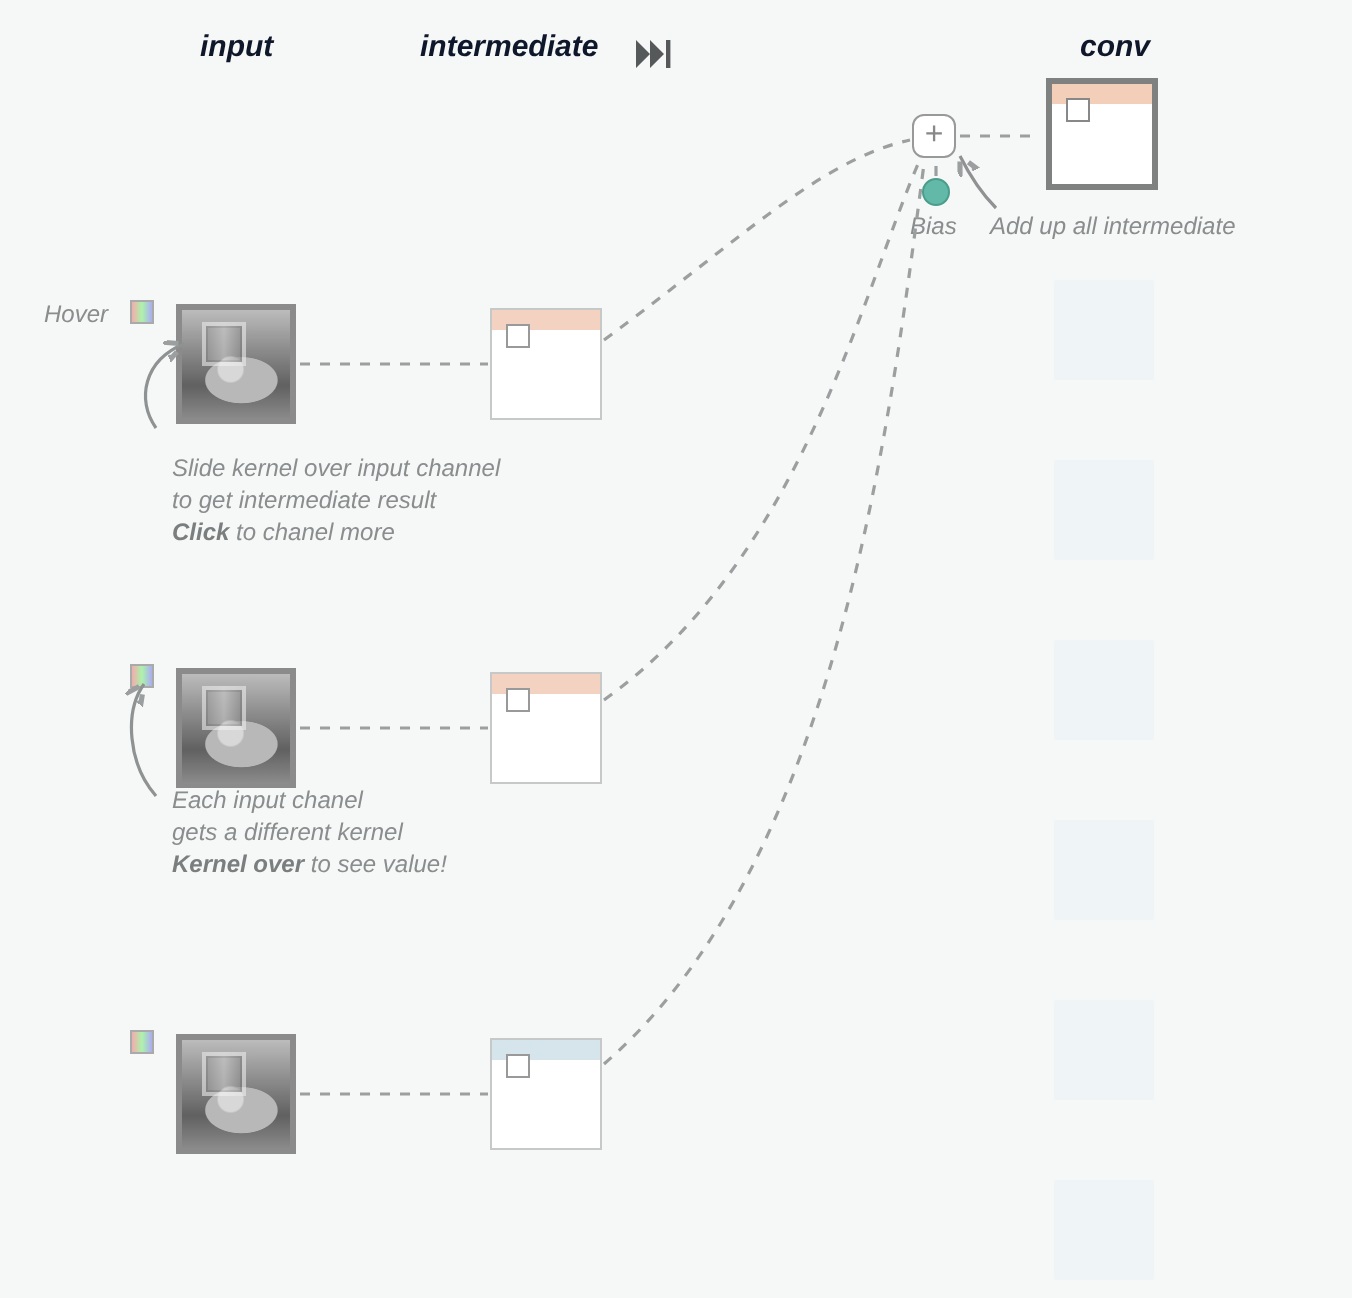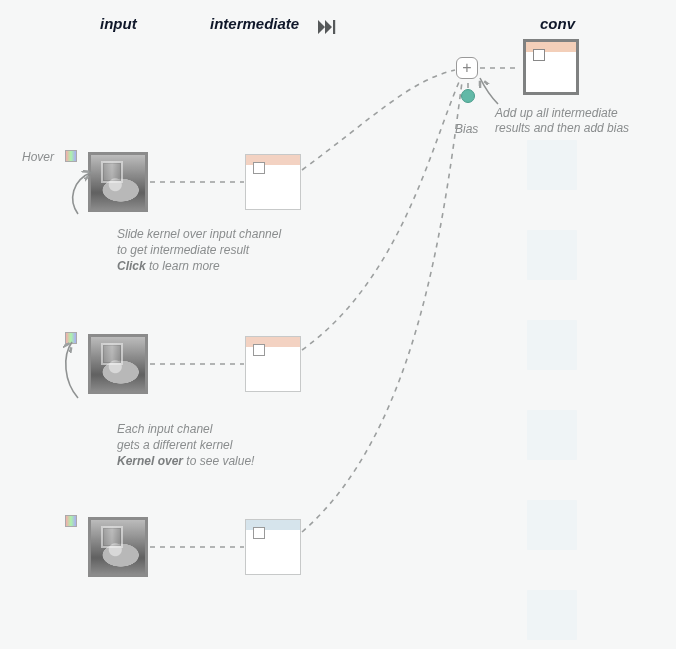--- a/index.html
+++ b/index.html
@@ -147,21 +147,20 @@
   }
 
   
   .wires path.arrow { stroke:#8f9292; stroke-width:1.6; stroke-dasharray:none; }
 
   
   .caption {
     position:absolute;
     font-size:12px; font-style:italic; color:#8a8d8e;
     line-height:1.35;
-    margin-left:31px;
   }
   .caption b { font-weight:700; font-style:italic; color:#7b7e7f;text-align:center; }
 
   
   .future {
     position:absolute;
     width:50px; height:50px;
     background:#e9f2f6;
     opacity:.55;
     border-radius:1px;
@@ -183,48 +182,47 @@
   <div class="hdr" style="left:540px">conv</div>
 
   <div class="convbox" style="top:39px; left:523px">
     <div class="sq"></div>
   </div>
 
   <div class="plus" style="top:57px; left:456px">
     <span>+</span>
   </div>
   <div class="bias-dot" style="top:89px; left:461px"></div>
-  <div class="bias-lbl" style="top:122px; left:455px">Bias</div>
+  <div class="bias-lbl" style="top:106px; left:455px">Bias</div>
   <div class="conv-caption" style="top:106px; left:495px; width:170px">
     <span>Add up all intermediate</span><br>
-    <span>results and then add bias</span>
   </div>
 
   <div class="kernel-lbl" style="top:150px; left:22px">Hover</div>
   <div class="kernel-chip" style="top:150px; left:65px"></div>
   <div class="inimg" style="top:152px; left:88px">
     <div class="koverlay"></div>
   </div>
   <div class="interm salmon" style="top:154px; left:245px">
     <div class="sq"></div>
   </div>
   <div class="caption" style="top:226px; left:86px; width:220px">
     <span>Slide kernel over input channel</span><br>
     <span>to get intermediate result</span><br>
-    <b>Click</b><span> to learn more</span>
+    <b>Click</b><span> to chanel more</span>
   </div>
 
   <div class="kernel-chip" style="top:332px; left:65px"></div>
   <div class="inimg" style="top:334px; left:88px">
     <div class="koverlay"></div>
   </div>
   <div class="interm salmon" style="top:336px; left:245px">
     <div class="sq"></div>
   </div>
-  <div class="caption" style="top:421px; left:86px; width:220px">
+  <div class="caption" style="top:392px; left:86px; width:220px">
     <span>Each input chanel</span><br>
     <span>gets a different kernel</span><br>
     <b>Kernel over</b><span> to see value!</span>
   </div>
 
   <div class="kernel-chip" style="top:515px; left:65px"></div>
   <div class="inimg" style="top:517px; left:88px">
     <div class="koverlay"></div>
   </div>
   <div class="interm blue" style="top:519px; left:245px">

